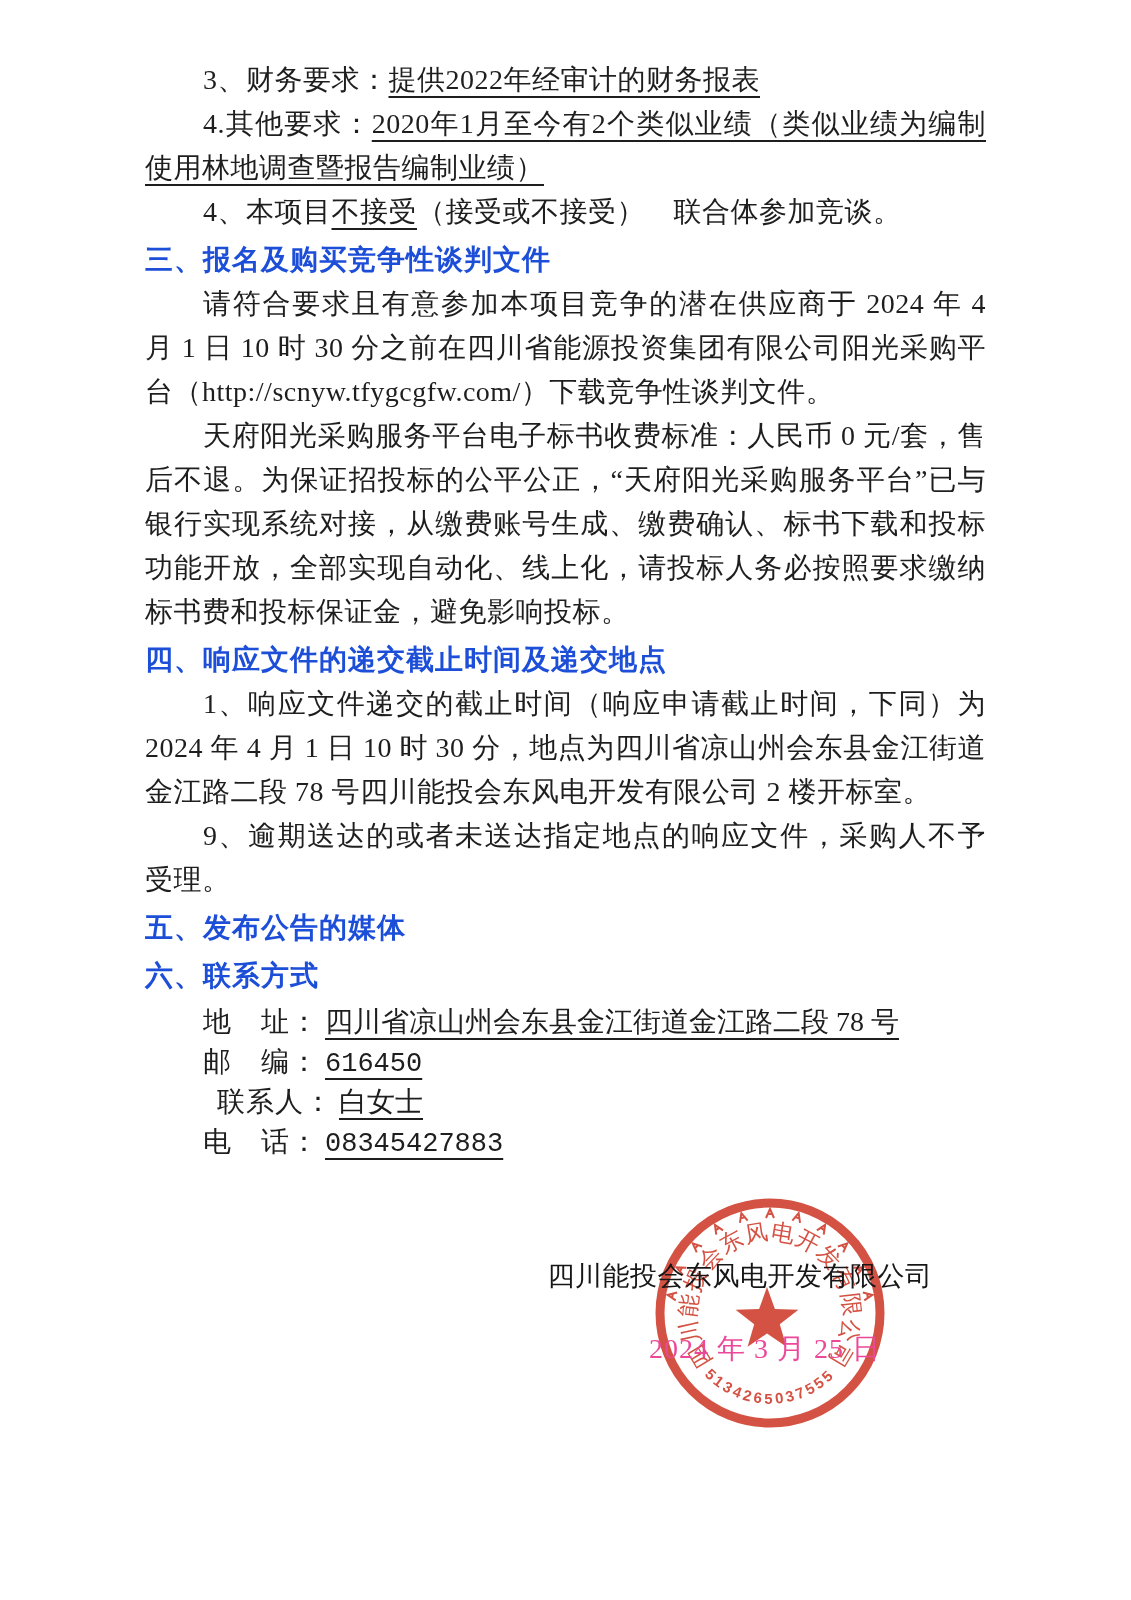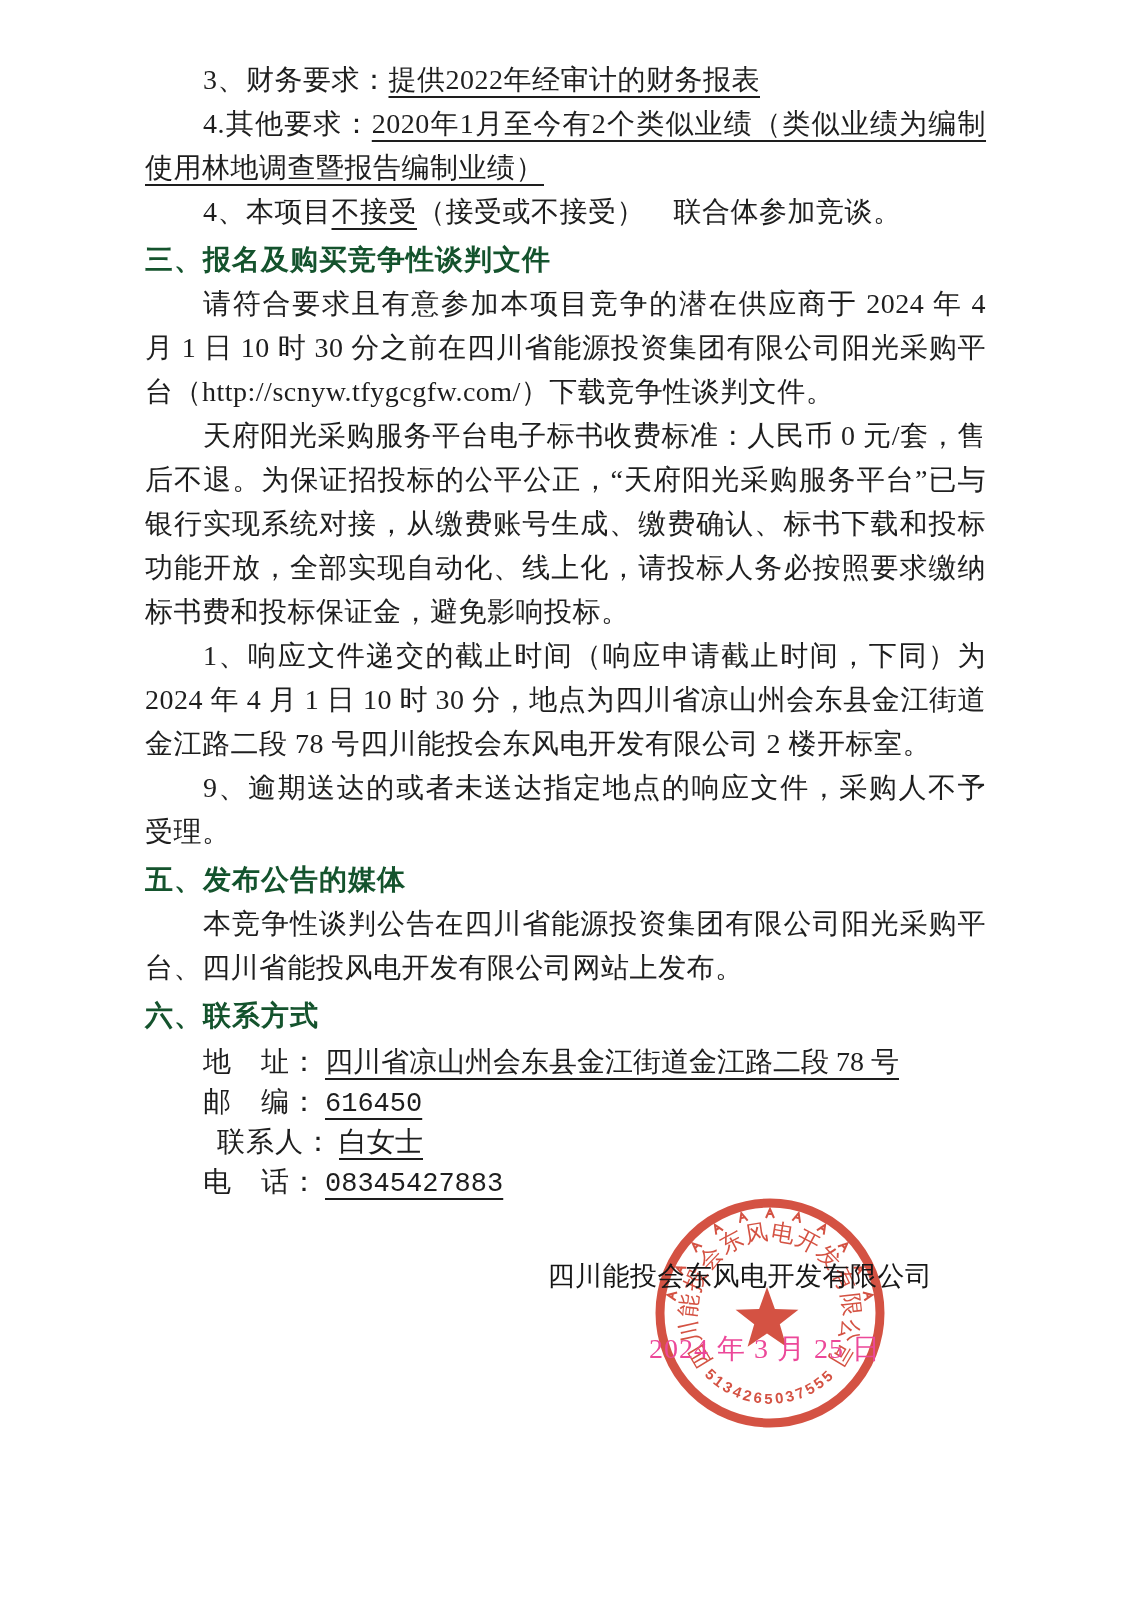--- a/index.html
+++ b/index.html
@@ -25,21 +25,21 @@
     text-align:justify;
     letter-spacing:0.5px;
   }
   .ind{text-indent:58px;}
   h2.sec{
     margin:4px 0 0 0;
     font-family:"Liberation Sans","DejaVu Sans",sans-serif;
     font-weight:700;
     font-size:28px;
     line-height:44px;
-    color:#14532d;
+    color:#1d4ed8;
     letter-spacing:1px;
     text-align:left;
   }
   .u{
     text-decoration:underline;
     text-decoration-thickness:2px;
     text-underline-offset:7px;
     text-decoration-skip-ink:none;
   }
   .contacts{margin:4px 0 0 58px;}
@@ -98,25 +98,25 @@
     <p class="body ind"><span>3、财务要求：</span><span class="u">提供2022年经审计的财务报表</span></p>
 
     <p class="body ind"><span>4.其他要求：</span><span class="u">2020年1月至今有2个类似业绩（类似业绩为编制使用林地调查暨报告编制业绩）</span></p>
 
     <p class="body ind"><span>4、本项目</span><span class="u">不接受</span><span>（接受或不接受）　联合体参加竞谈。</span></p>
 
     <h2 class="sec">三、报名及购买竞争性谈判文件</h2>
     <p class="body ind">请符合要求且有意参加本项目竞争的潜在供应商于 2024 年 4 月 1 日 10 时 30 分之前在四川省能源投资集团有限公司阳光采购平台（http://scnyw.tfygcgfw.com/）下载竞争性谈判文件。</p>
     <p class="body ind">天府阳光采购服务平台电子标书收费标准：人民币 0 元/套，售后不退。为保证招投标的公平公正，“天府阳光采购服务平台”已与银行实现系统对接，从缴费账号生成、缴费确认、标书下载和投标功能开放，全部实现自动化、线上化，请投标人务必按照要求缴纳标书费和投标保证金，避免影响投标。</p>
 
+    <h2 class="sec">四、响应文件的递交截止时间及递交地点</h2>
     <p class="body ind">1、响应文件递交的截止时间（响应申请截止时间，下同）为 2024 年 4 月 1 日 10 时 30 分，地点为四川省凉山州会东县金江街道金江路二段 78 号四川能投会东风电开发有限公司 2 楼开标室。</p>
     <p class="body ind">9、逾期送达的或者未送达指定地点的响应文件，采购人不予受理。</p>
 
     <h2 class="sec">五、发布公告的媒体</h2>
-    <p class="body ind">本竞争性谈判公告在四川省能源投资集团有限公司阳光采购平台、四川省能投风电开发有限公司网站上发布。</p>
 
     <h2 class="sec">六、联系方式</h2>
 
     <div class="contacts">
       <div class="crow"><span class="clabel">地　址：</span><span class="cvalue u">四川省凉山州会东县金江街道金江路二段 78 号</span></div>
       <div class="crow"><span class="clabel">邮　编：</span><span class="cvalue num u">616450</span></div>
       <div class="crow person"><span class="clabel">联系人：</span><span class="cvalue u">白女士</span></div>
       <div class="crow"><span class="clabel">电　话：</span><span class="cvalue num u">08345427883</span></div>
     </div>
   </div>

